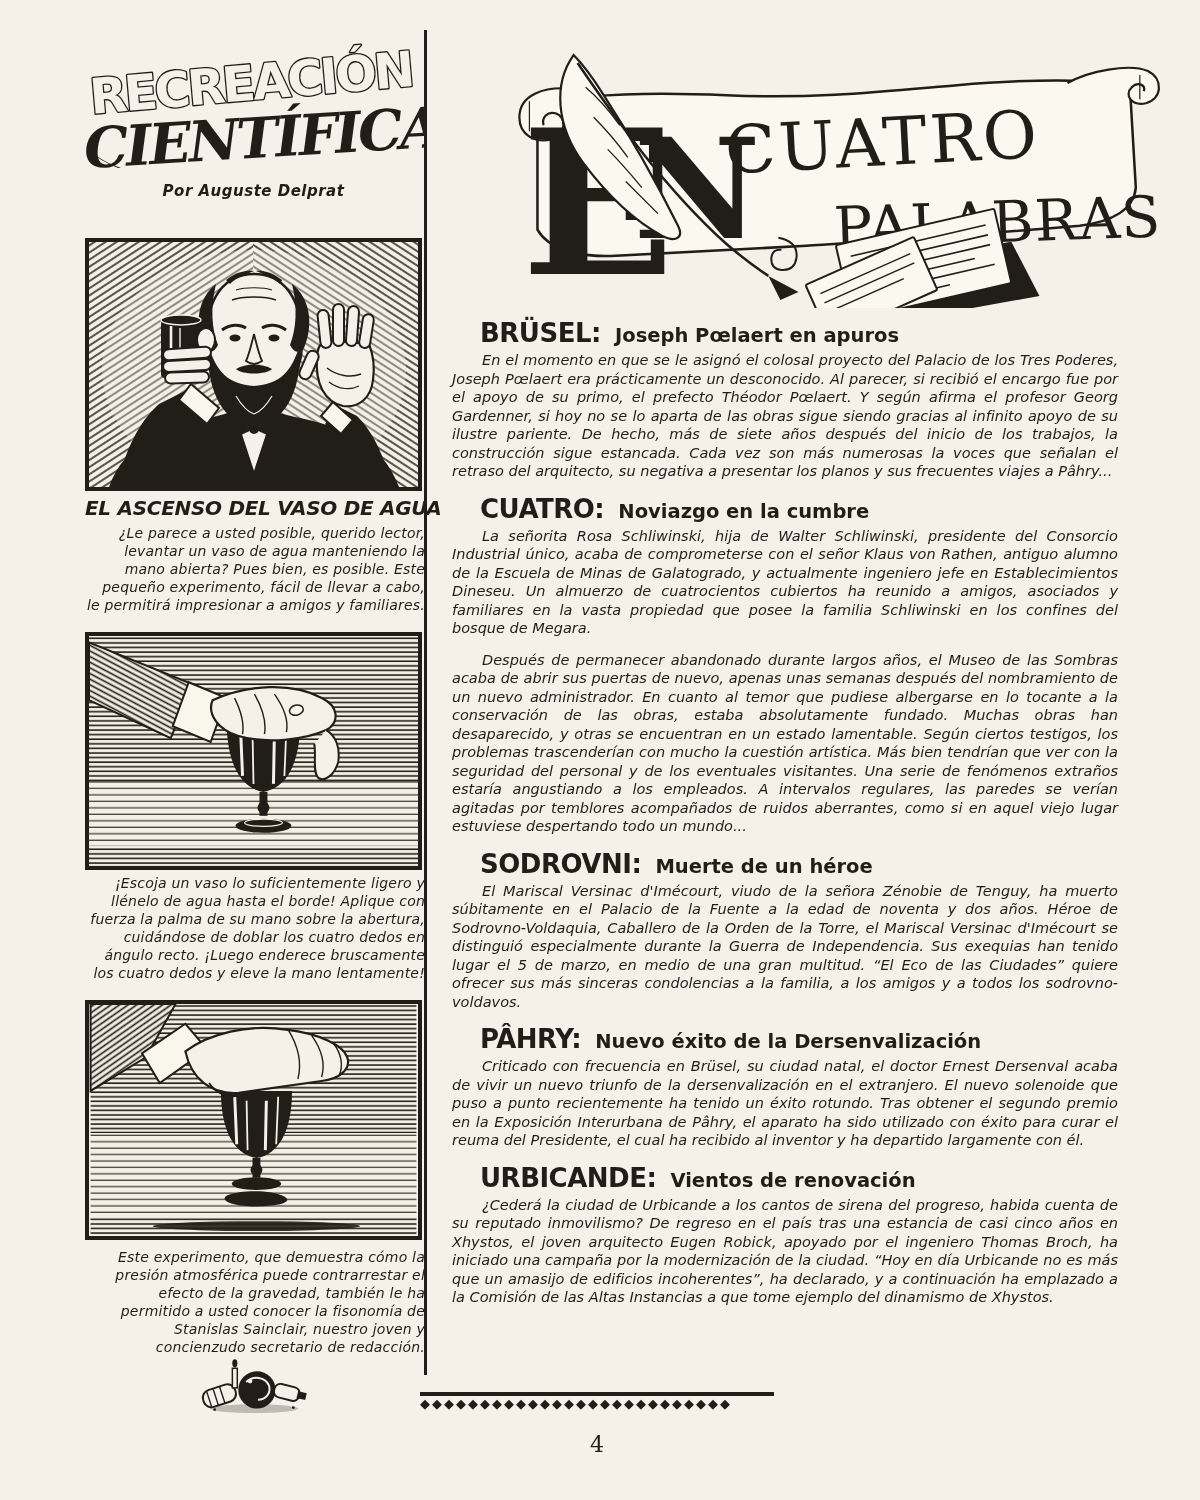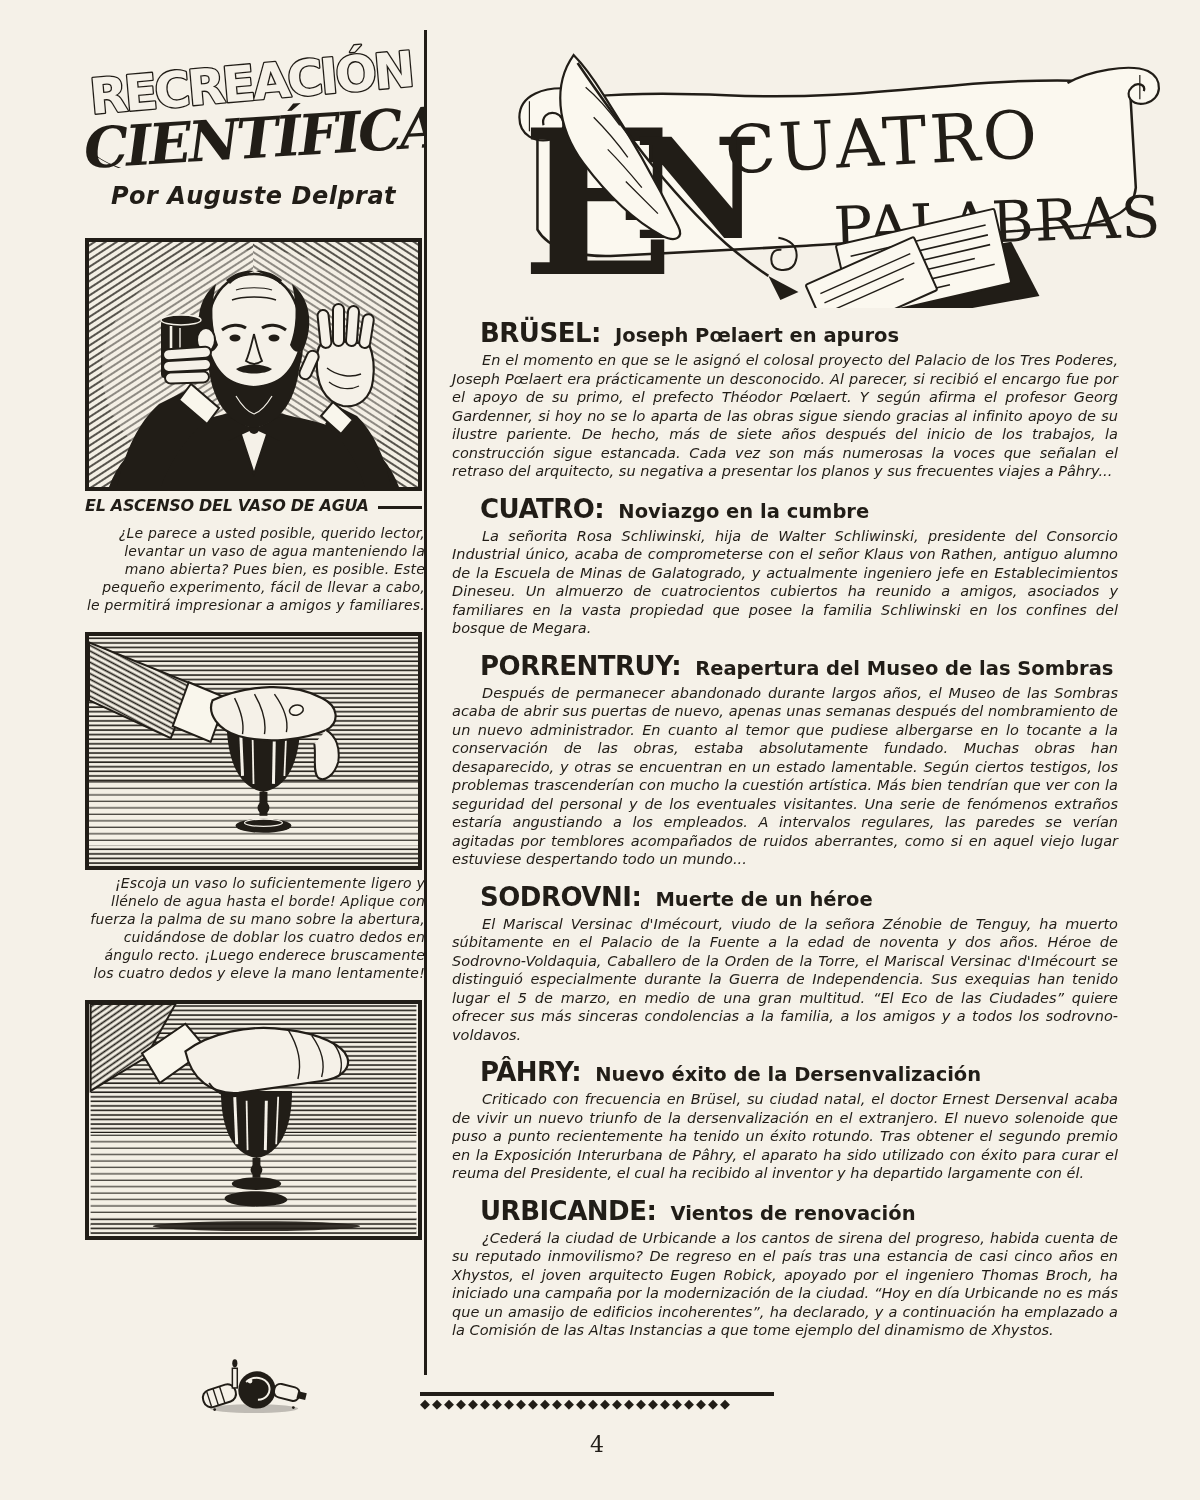--- a/index.html
+++ b/index.html
@@ -7,29 +7,29 @@
   .page {
     position:relative; width:1200px; height:1500px; margin:0 auto;
     background:#f5f1e8; color:#211d17; overflow:hidden;
     font-family:"DejaVu Sans", sans-serif;
   }
   .abs { position:absolute; }
 
   
   .masthead { left:82px; top:34px; width:342px; height:134px; }
   .byline { left:85px; top:182px; width:337px; text-align:center;
-    font-style:italic; font-size:24px; letter-spacing:.5px; font-weight:bold; }
+    font-style:italic; font-size:15px; letter-spacing:.5px; font-weight:bold; }
   .figure { left:85px; border:4px solid #211d17; background:#f5f1e8; box-sizing:border-box; }
   .fig1 { top:238px; width:337px; height:253px; }
   .fig2 { top:632px; width:337px; height:238px; }
   .fig3 { top:1000px; width:337px; height:240px; }
   .figure svg { display:block; width:100%; height:100%; }
 
   .section-head { left:85px; top:496px; width:337px; display:flex; align-items:center; }
-  .section-head .t { font-style:italic; font-weight:bold; font-size:16px; letter-spacing:-0.3px; white-space:nowrap; }
+  .section-head .t { font-style:italic; font-weight:bold; font-size:20px; letter-spacing:-0.3px; white-space:nowrap; }
   .section-head .rule { flex:1; height:3px; background:#211d17; margin-left:9px; margin-top:4px; }
 
   .caption { left:85px; width:340px; font-style:italic; font-size:14px; line-height:18px; letter-spacing:.2px;text-align:right; }
   .cap-intro { top:524px; }
   .cap-mid   { top:874px; }
   .cap-end   { top:1248px; }
   .vignette  { left:85px; top:1352px; width:337px; text-align:center; }
 
   
   .v-divider { left:424px; top:30px; width:3px; height:1345px; background:#211d17; }
@@ -232,20 +232,21 @@
       <path d="M0 0 L86 0 L56 54 L0 88 Z" fill="url(#f3-slv)" stroke="#211d17" stroke-width="2"></path>
       <path d="M52 50 L96 20 L118 46 L70 80 Z" fill="#f9f6ec" stroke="#211d17" stroke-width="2"></path>
       <path d="M96 48 C120 30 160 20 198 26 C232 30 256 42 260 54 C264 66 252 76 234 78 L150 90 C122 92 102 76 96 48 Z" fill="#f5f1e8" stroke="#211d17" stroke-width="2.2"></path>
       <path d="M200 26 C210 42 214 60 210 76" stroke="#211d17" stroke-width="1.4" fill="none"></path>
       <path d="M224 32 C234 46 238 60 234 74" stroke="#211d17" stroke-width="1.4" fill="none"></path>
       <path d="M246 40 C254 50 256 62 252 72" stroke="#211d17" stroke-width="1.4" fill="none"></path>
       <path d="M120 80 C128 92 142 96 152 92" stroke="#211d17" stroke-width="1.8" fill="none"></path>
     </svg>
   </div>
 
+  <div class="abs caption cap-end">Este experimento, que demuestra cómo la presión atmosférica puede contrarrestar el efecto de la gravedad, también le ha permitido a usted conocer la fisonomía de Stanislas Sainclair, nuestro joven y concienzudo secretario de redacción.</div>
 
   <div class="abs vignette">
     <svg width="118" height="64" viewBox="0 0 120 64">
       <ellipse cx="60" cy="57" rx="45" ry="4.5" fill="#211d17" opacity="0.25"></ellipse>
       <g transform="rotate(-18 28 44)">
         <rect x="8" y="34" width="34" height="18" rx="8" fill="#f5f1e8" stroke="#211d17" stroke-width="2"></rect>
         <line x1="14" y1="35" x2="14" y2="51" stroke="#211d17" stroke-width="1.4"></line>
         <line x1="21" y1="34" x2="21" y2="52" stroke="#211d17" stroke-width="1.4"></line>
         <line x1="28" y1="34" x2="28" y2="52" stroke="#211d17" stroke-width="1.4"></line>
       </g>
@@ -331,24 +332,20 @@
 
     <div class="article">
       <div class="hd">
         <span class="city">CUATRO:</span>
         <span class="headline">Noviazgo en la cumbre</span>
       </div>
       <p>La señorita Rosa Schliwinski, hija de Walter Schliwinski, presidente del Consorcio Industrial único, acaba de comprometerse con el señor Klaus von Rathen, antiguo alumno de la Escuela de Minas de Galatogrado, y actualmente ingeniero jefe en Establecimientos Dineseu. Un almuerzo de cuatrocientos cubiertos ha reunido a amigos, asociados y familiares en la vasta propiedad que posee la familia Schliwinski en los confines del bosque de Megara.</p>
     </div>
 
     <div class="article">
-      <div class="hd">
-        <span class="city">PORRENTRUY:</span>
-        <span class="headline">Reapertura del Museo de las Sombras</span>
-      </div>
       <p>Después de permanecer abandonado durante largos años, el Museo de las Sombras acaba de abrir sus puertas de nuevo, apenas unas semanas después del nombramiento de un nuevo administrador. En cuanto al temor que pudiese albergarse en lo tocante a la conservación de las obras, estaba absolutamente fundado. Muchas obras han desaparecido, y otras se encuentran en un estado lamentable. Según ciertos testigos, los problemas trascenderían con mucho la cuestión artística. Más bien tendrían que ver con la seguridad del personal y de los eventuales visitantes. Una serie de fenómenos extraños estaría angustiando a los empleados. A intervalos regulares, las paredes se verían agitadas por temblores acompañados de ruidos aberrantes, como si en aquel viejo lugar estuviese despertando todo un mundo...</p>
     </div>
 
     <div class="article">
       <div class="hd">
         <span class="city">SODROVNI:</span>
         <span class="headline">Muerte de un héroe</span>
       </div>
       <p>El Mariscal Versinac d'Imécourt, viudo de la señora Zénobie de Tenguy, ha muerto súbitamente en el Palacio de la Fuente a la edad de noventa y dos años. Héroe de Sodrovno-Voldaquia, Caballero de la Orden de la Torre, el Mariscal Versinac d'Imécourt se distinguió especialmente durante la Guerra de Independencia. Sus exequias han tenido lugar el 5 de marzo, en medio de una gran multitud. “El Eco de las Ciudades” quiere ofrecer sus más sinceras condolencias a la familia, a los amigos y a todos los sodrovno-voldavos.</p>
     </div>

